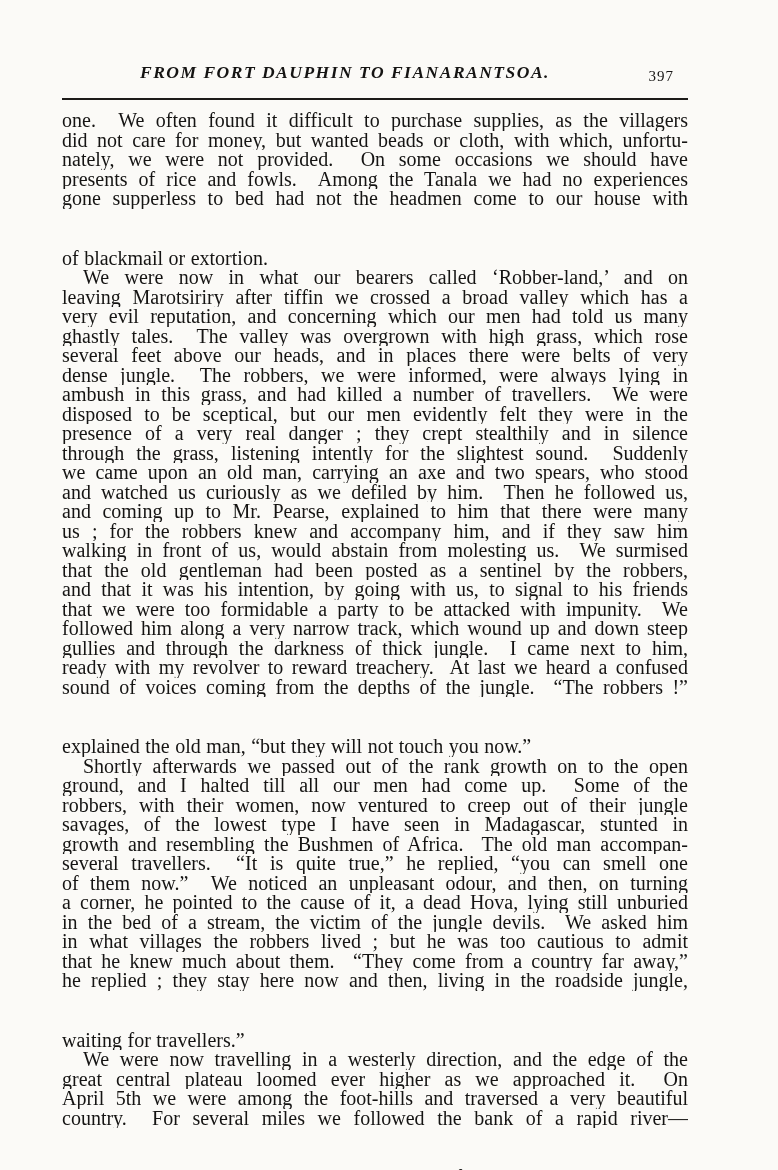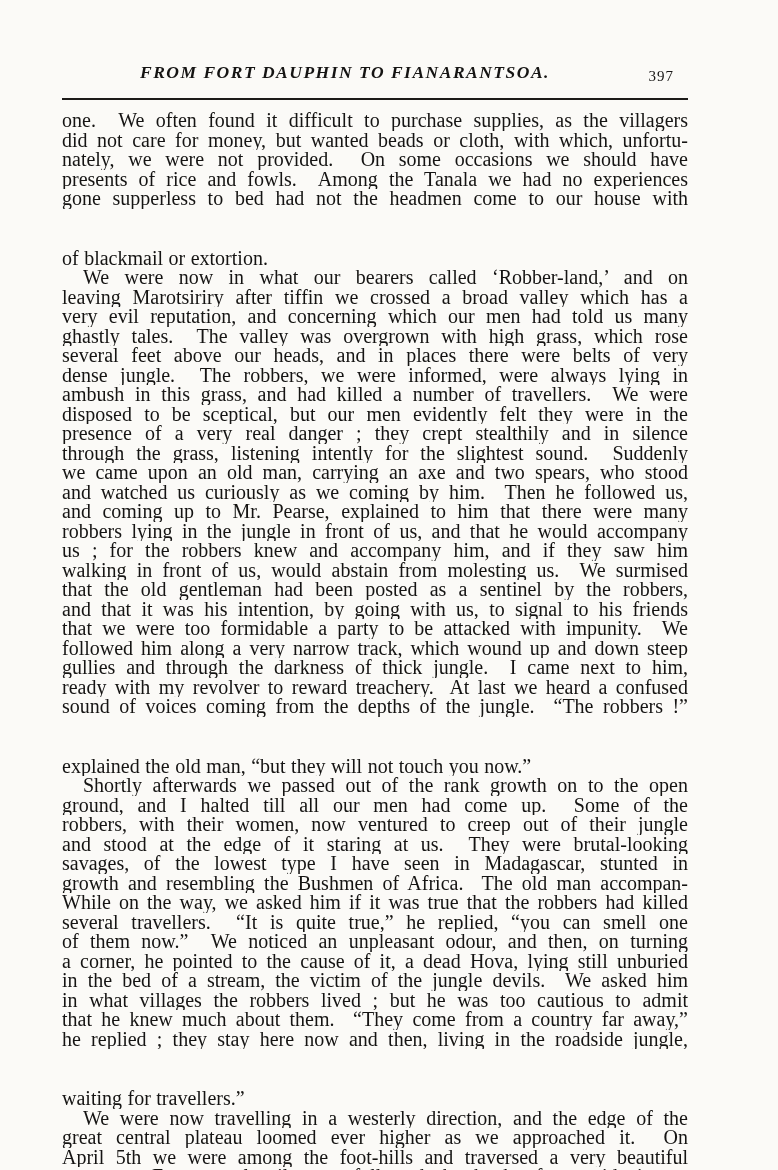--- a/index.html
+++ b/index.html
@@ -95,42 +95,39 @@
         <div class="line">leaving Marotsiriry after tiffin we crossed a broad valley which has a</div>
         <div class="line">very evil reputation, and concerning which our men had told us many</div>
         <div class="line">ghastly tales.  The valley was overgrown with high grass, which rose</div>
         <div class="line">several feet above our heads, and in places there were belts of very</div>
         <div class="line">dense jungle.  The robbers, we were informed, were always lying in</div>
         <div class="line">ambush in this grass, and had killed a number of travellers.  We were</div>
         <div class="line">disposed to be sceptical, but our men evidently felt they were in the</div>
         <div class="line">presence of a very real danger ; they crept stealthily and in silence</div>
         <div class="line">through the grass, listening intently for the slightest sound.  Suddenly</div>
         <div class="line">we came upon an old man, carrying an axe and two spears, who stood</div>
-        <div class="line">and watched us curiously as we coming by him.  Then he followed us,</div>
+        <div class="line">and watched us curiously as we defiled by him.  Then he followed us,</div>
         <div class="line">and coming up to Mr. Pearse, explained to him that there were many</div>
-        <div class="line">robbers lying in the jungle in front of us, and that he would accompany</div>
         <div class="line">us ; for the robbers knew and accompany him, and if they saw him</div>
         <div class="line">walking in front of us, would abstain from molesting us.  We surmised</div>
         <div class="line">that the old gentleman had been posted as a sentinel by the robbers,</div>
         <div class="line">and that it was his intention, by going with us, to signal to his friends</div>
         <div class="line">that we were too formidable a party to be attacked with impunity.  We</div>
         <div class="line">followed him along a very narrow track, which wound up and down steep</div>
         <div class="line">gullies and through the darkness of thick jungle.  I came next to him,</div>
         <div class="line">ready with my revolver to reward treachery.  At last we heard a confused</div>
         <div class="line">sound of voices coming from the depths of the jungle.  “The robbers !”</div>
         <div class="line no-justify">explained the old man, “but they will not touch you now.”</div>
       </div>
       <div>
         <div class="line indent">Shortly afterwards we passed out of the rank growth on to the open</div>
         <div class="line">ground, and I halted till all our men had come up.  Some of the</div>
         <div class="line">robbers, with their women, now ventured to creep out of their jungle</div>
-        <div class="line">and stood at the edge of it staring at us.  They were brutal-looking</div>
         <div class="line">savages, of the lowest type I have seen in Madagascar, stunted in</div>
         <div class="line">growth and resembling the Bushmen of Africa.  The old man accompan-</div>
-        <div class="line">While on the way, we asked him if it was true that the robbers had killed</div>
         <div class="line">several travellers.  “It is quite true,” he replied, “you can smell one</div>
         <div class="line">of them now.”  We noticed an unpleasant odour, and then, on turning</div>
         <div class="line">a corner, he pointed to the cause of it, a dead Hova, lying still unburied</div>
         <div class="line">in the bed of a stream, the victim of the jungle devils.  We asked him</div>
         <div class="line">in what villages the robbers lived ; but he was too cautious to admit</div>
         <div class="line">that he knew much about them.  “They come from a country far away,”</div>
         <div class="line">he replied ; they stay here now and then, living in the roadside jungle,</div>
         <div class="line no-justify">waiting for travellers.”</div>
       </div>
       <div>

